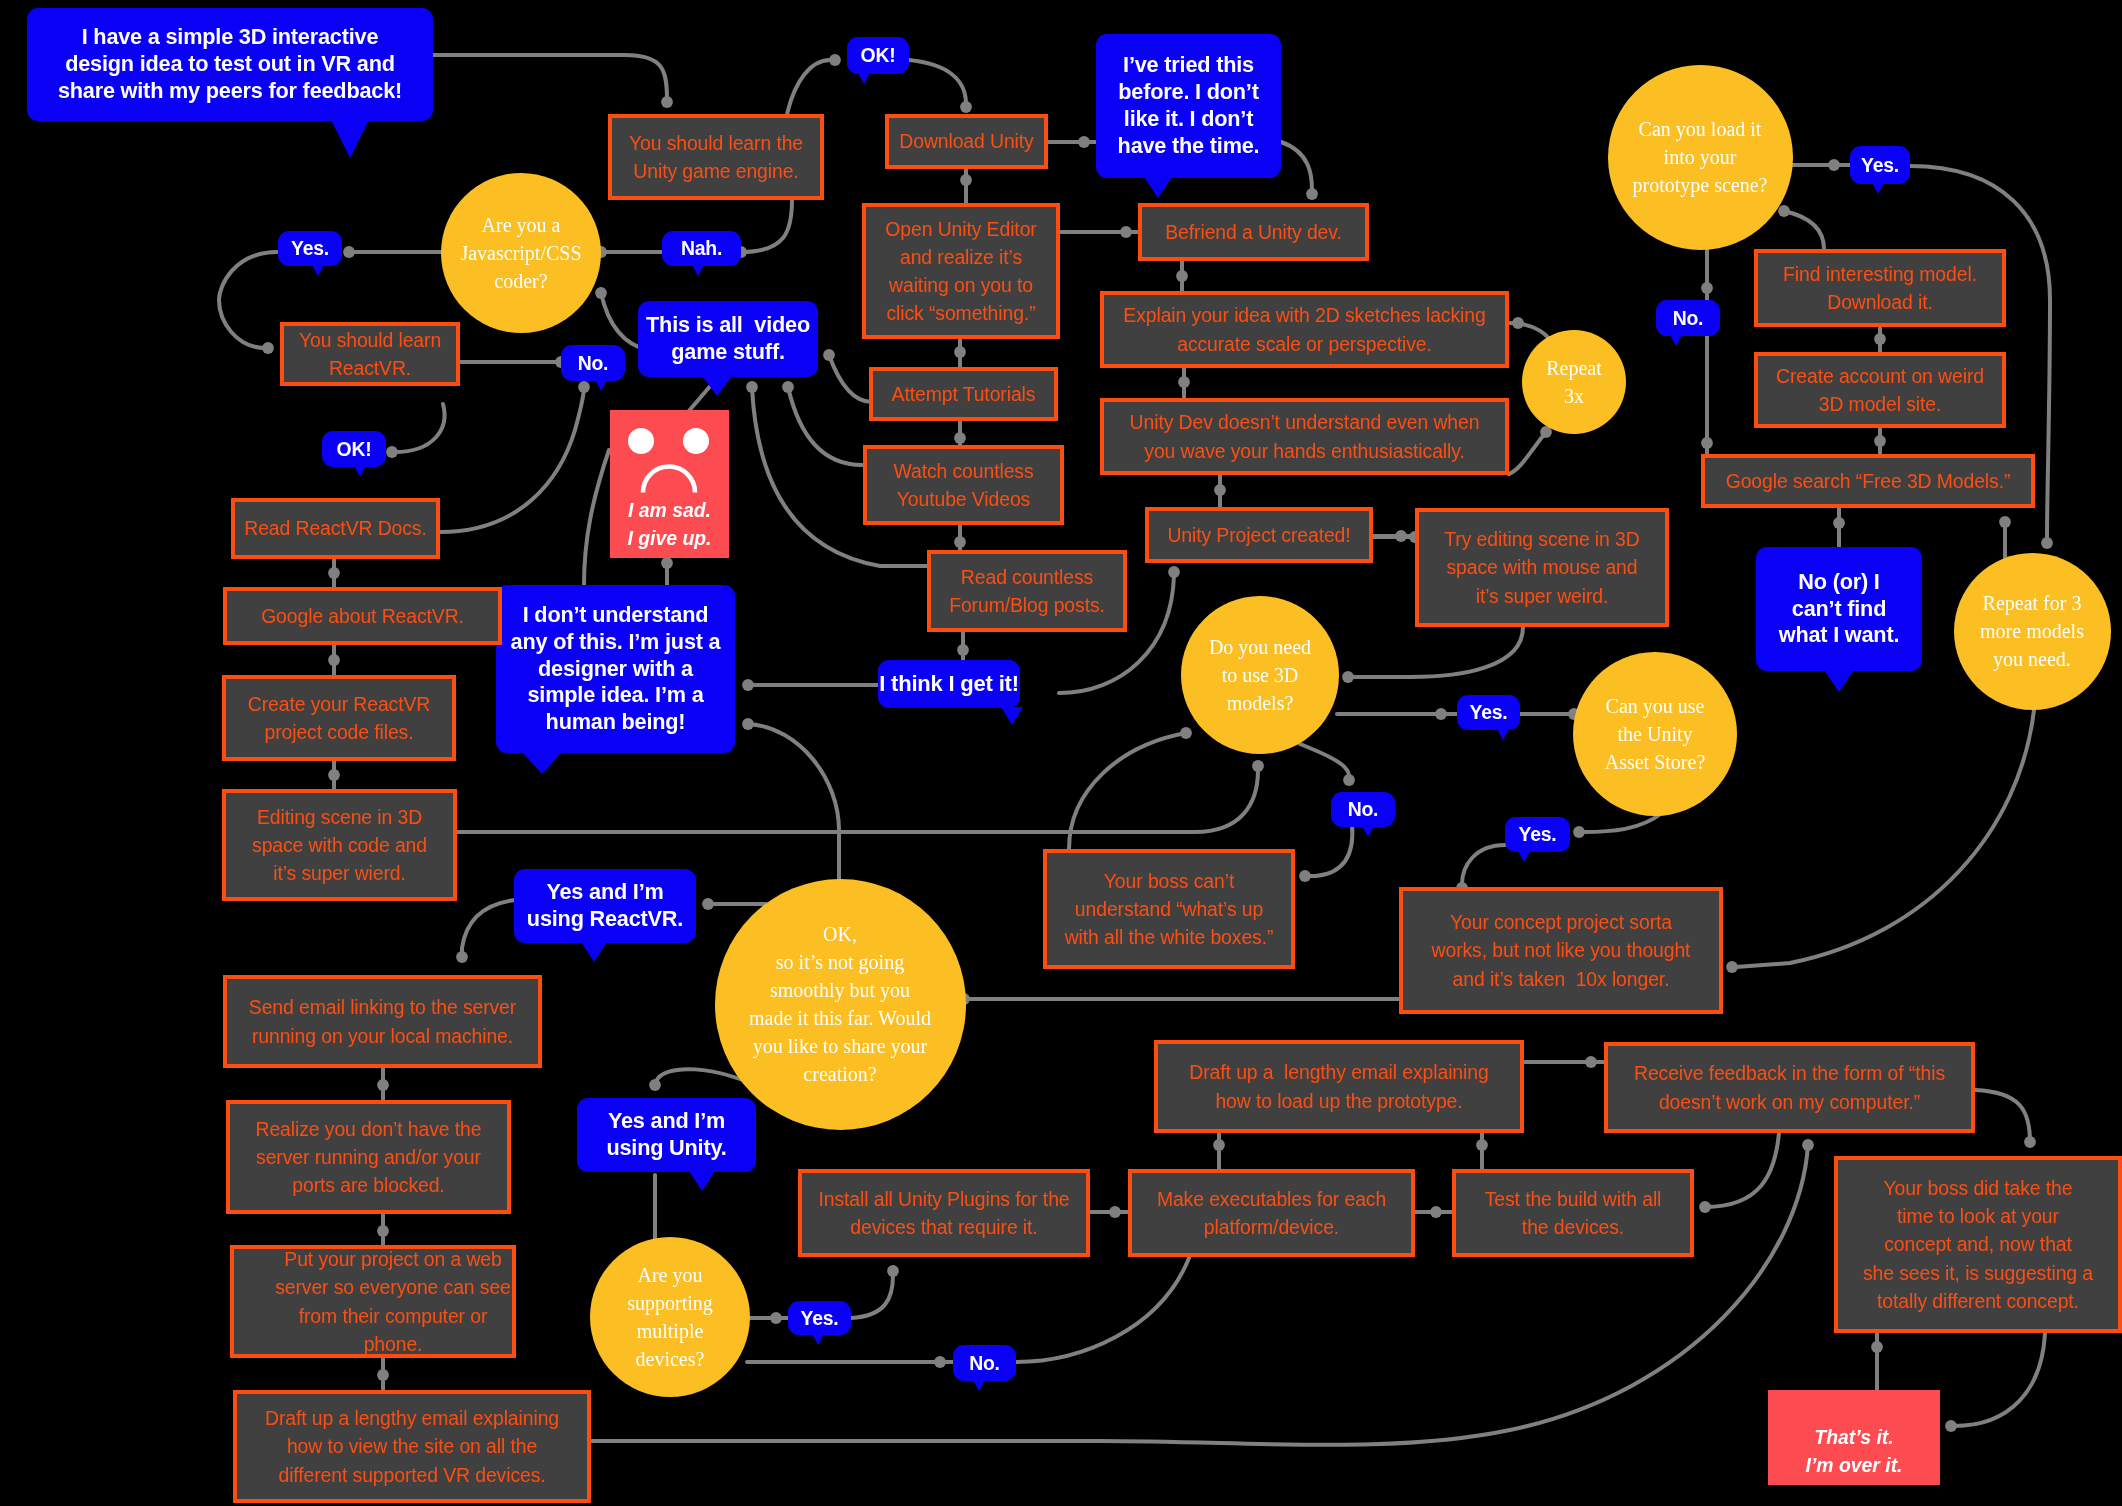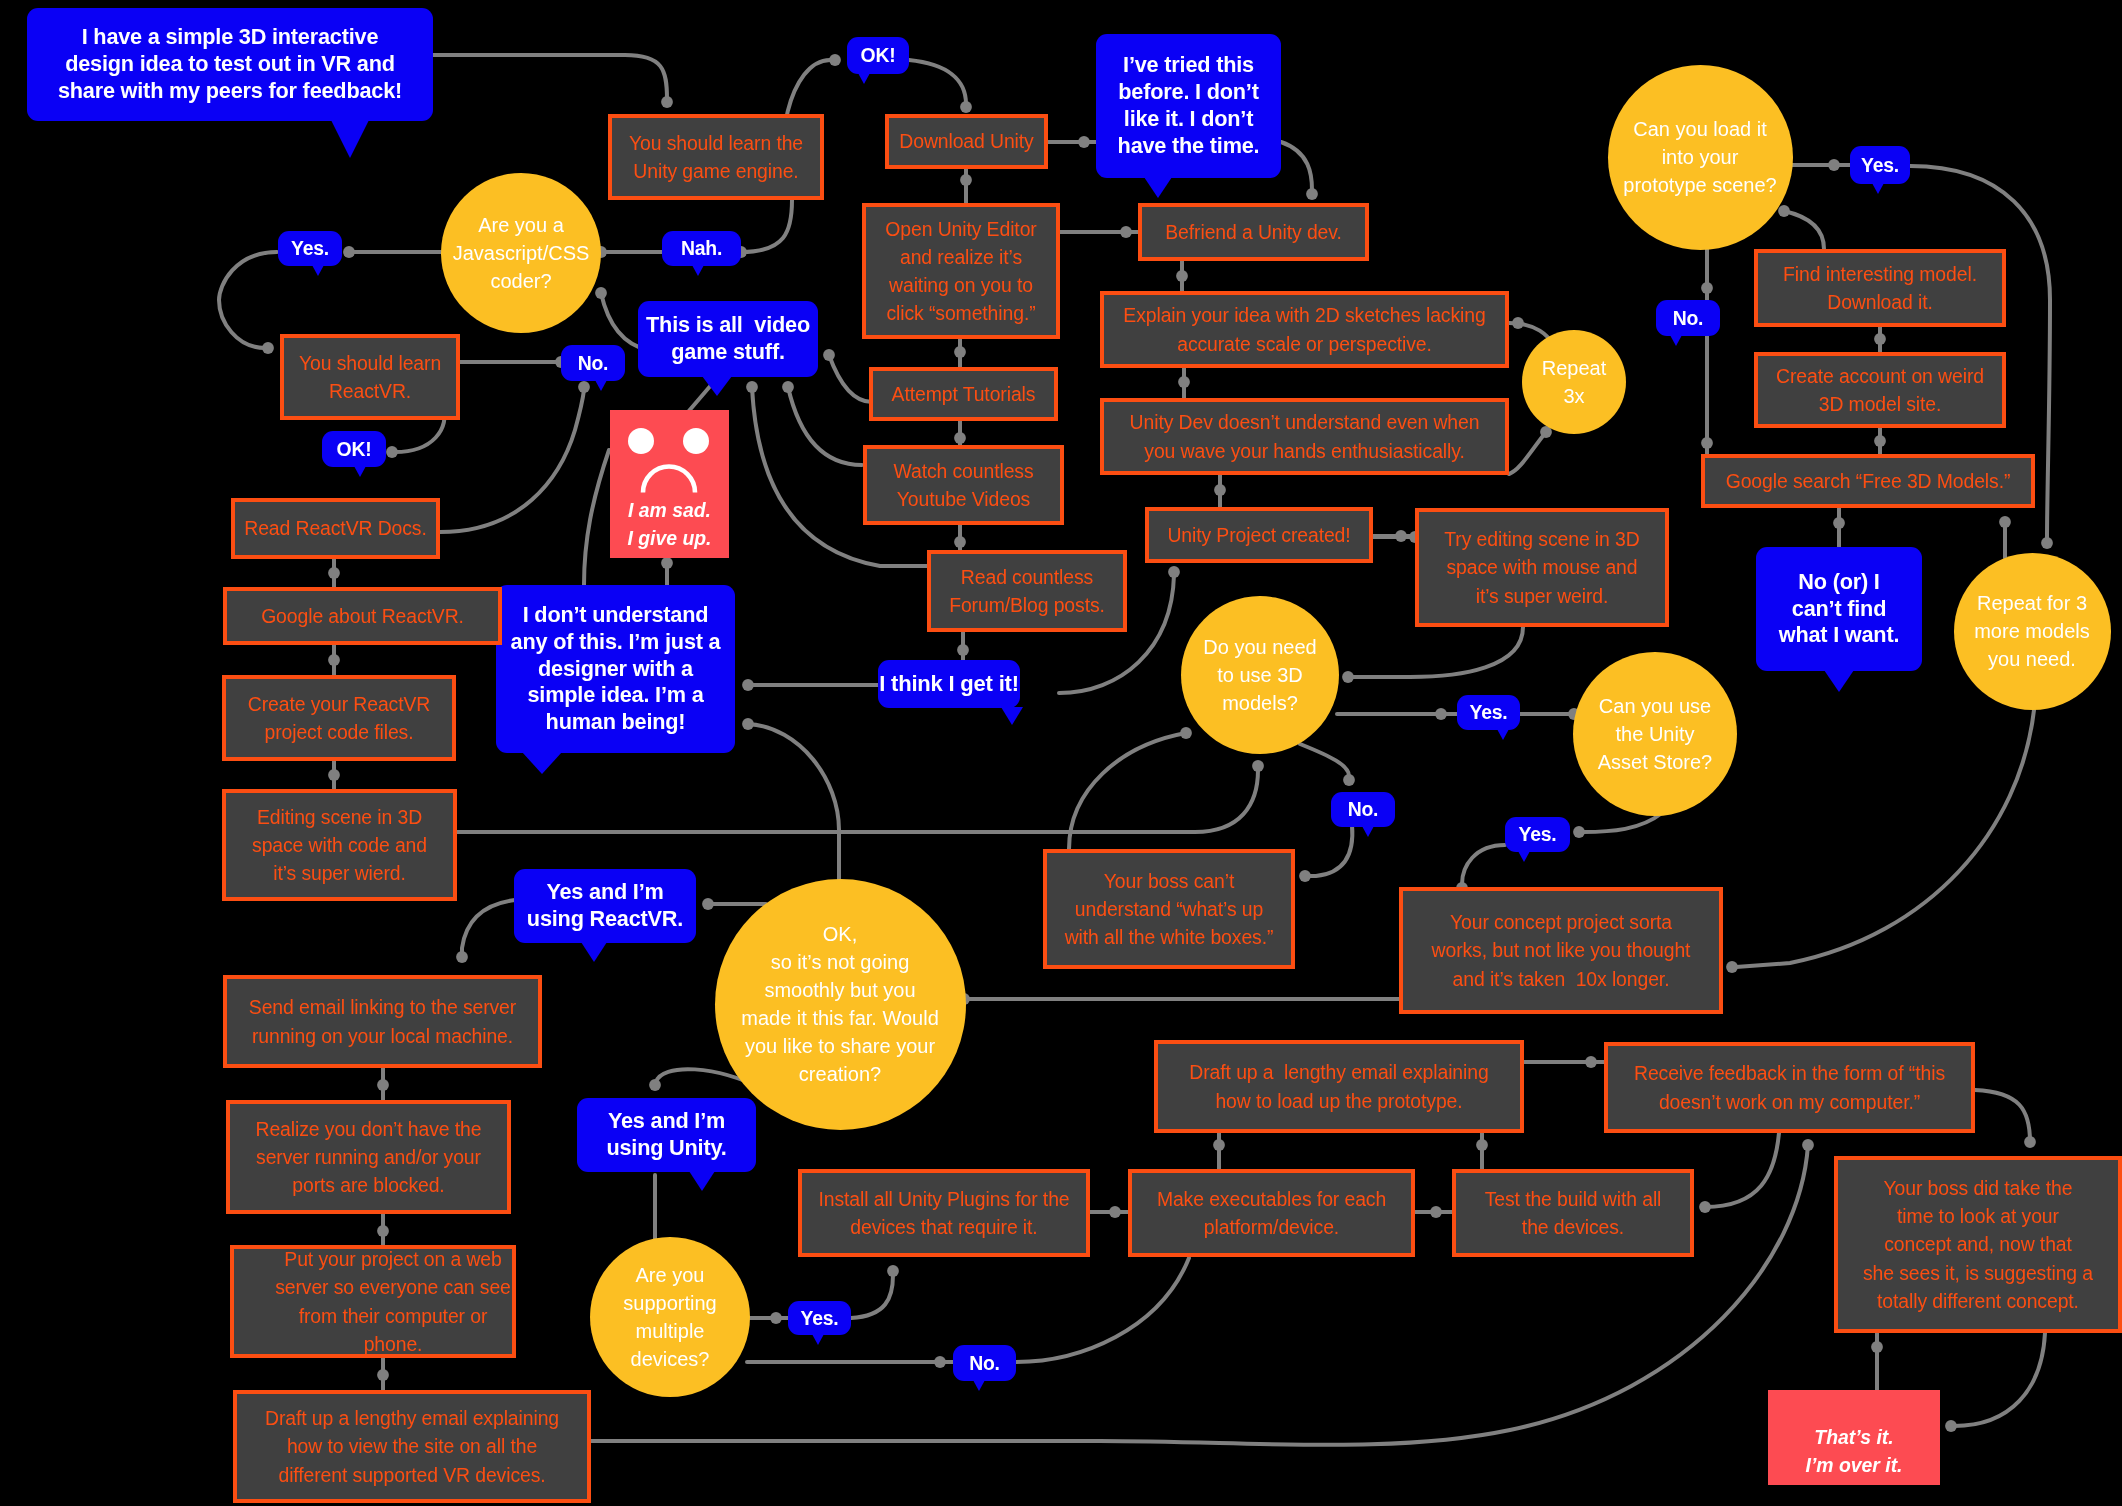--- a/index.html
+++ b/index.html
@@ -6,21 +6,21 @@
 html,body{margin:0;padding:0;background:#000;}
 #stage{position:relative;width:2122px;height:1506px;background:#000;overflow:hidden;
        font-family:"Liberation Sans",sans-serif;-webkit-font-smoothing:antialiased;}
 #wires{position:absolute;left:0;top:0;width:2122px;height:1506px;}
 #nodes{position:absolute;left:0;top:0;width:2122px;height:1506px;}
 .node{position:absolute;box-sizing:border-box;display:flex;align-items:center;
       justify-content:center;text-align:center;}
 .node .txt{width:100%;box-sizing:border-box;white-space:pre-line;}
 .box{background:#404040;border:4px solid #FC4E12;color:#FC4E12;font-weight:400;
      letter-spacing:-.1px;}
-.circle{background:#FCBF23;border-radius:50%;color:#FFFFFF;font-weight:400;}
+.circle{background:#FCBF23;border-radius:50%;color:#FFFFFF;font-weight:400;font-family:Liberation Serif, serif;}
 .bubble{background:#0A00F5;color:#FFFFFF;border-radius:11px;font-weight:700;
         letter-spacing:-.2px;}
 .bubble>.tail{position:absolute;width:0;height:0;border-left-style:solid;border-right-style:solid;
         border-top-style:solid;border-left-color:transparent;border-right-color:transparent;
         border-top-color:#0A00F5;}
 .sad{background:#FD4B52;color:#FFFFFF;font-weight:700;font-style:italic;
      align-items:flex-end;padding-bottom:6px;}
 .sad .face{position:absolute;left:0;top:0;width:100%;}
 </style>
 </head>
@@ -315,21 +315,21 @@
 Forum/Blog posts.</span>
       </div>
 <div class="node box" style="left:1145px;top:507px;width:228px;height:56px;font-size:19.4px;line-height:1.45;">
         <span class="txt">Unity Project created!</span>
       </div>
 <div class="node box" style="left:1415px;top:508px;width:254px;height:119px;font-size:19.4px;line-height:1.45;">
         <span class="txt">Try editing scene in 3D
 space with mouse and
 it’s super weird.</span>
       </div>
-<div class="node box" style="left:280px;top:334px;width:180px;height:86px;font-size:19.4px;line-height:1.45;">
+<div class="node box" style="left:280px;top:322px;width:180px;height:64px;font-size:19.4px;line-height:1.45;">
         <span class="txt">You should learn
 ReactVR.</span>
       </div>
 <div class="node box" style="left:231px;top:498px;width:209px;height:61px;font-size:19.4px;line-height:1.45;">
         <span class="txt">Read ReactVR Docs.</span>
       </div>
 <div class="node box" style="left:223px;top:587px;width:279px;height:58px;font-size:19.4px;line-height:1.45;">
         <span class="txt">Google about ReactVR.</span>
       </div>
 <div class="node box" style="left:222px;top:675px;width:234px;height:86px;font-size:19.4px;line-height:1.45;">

